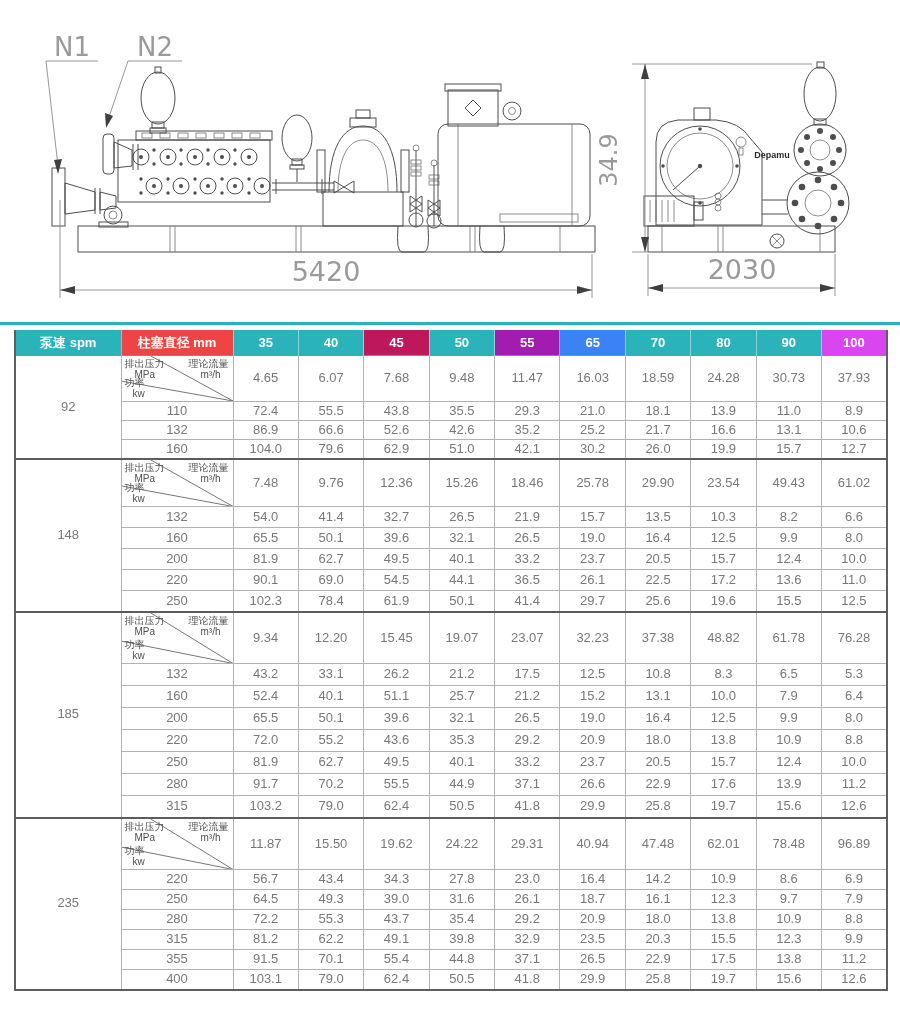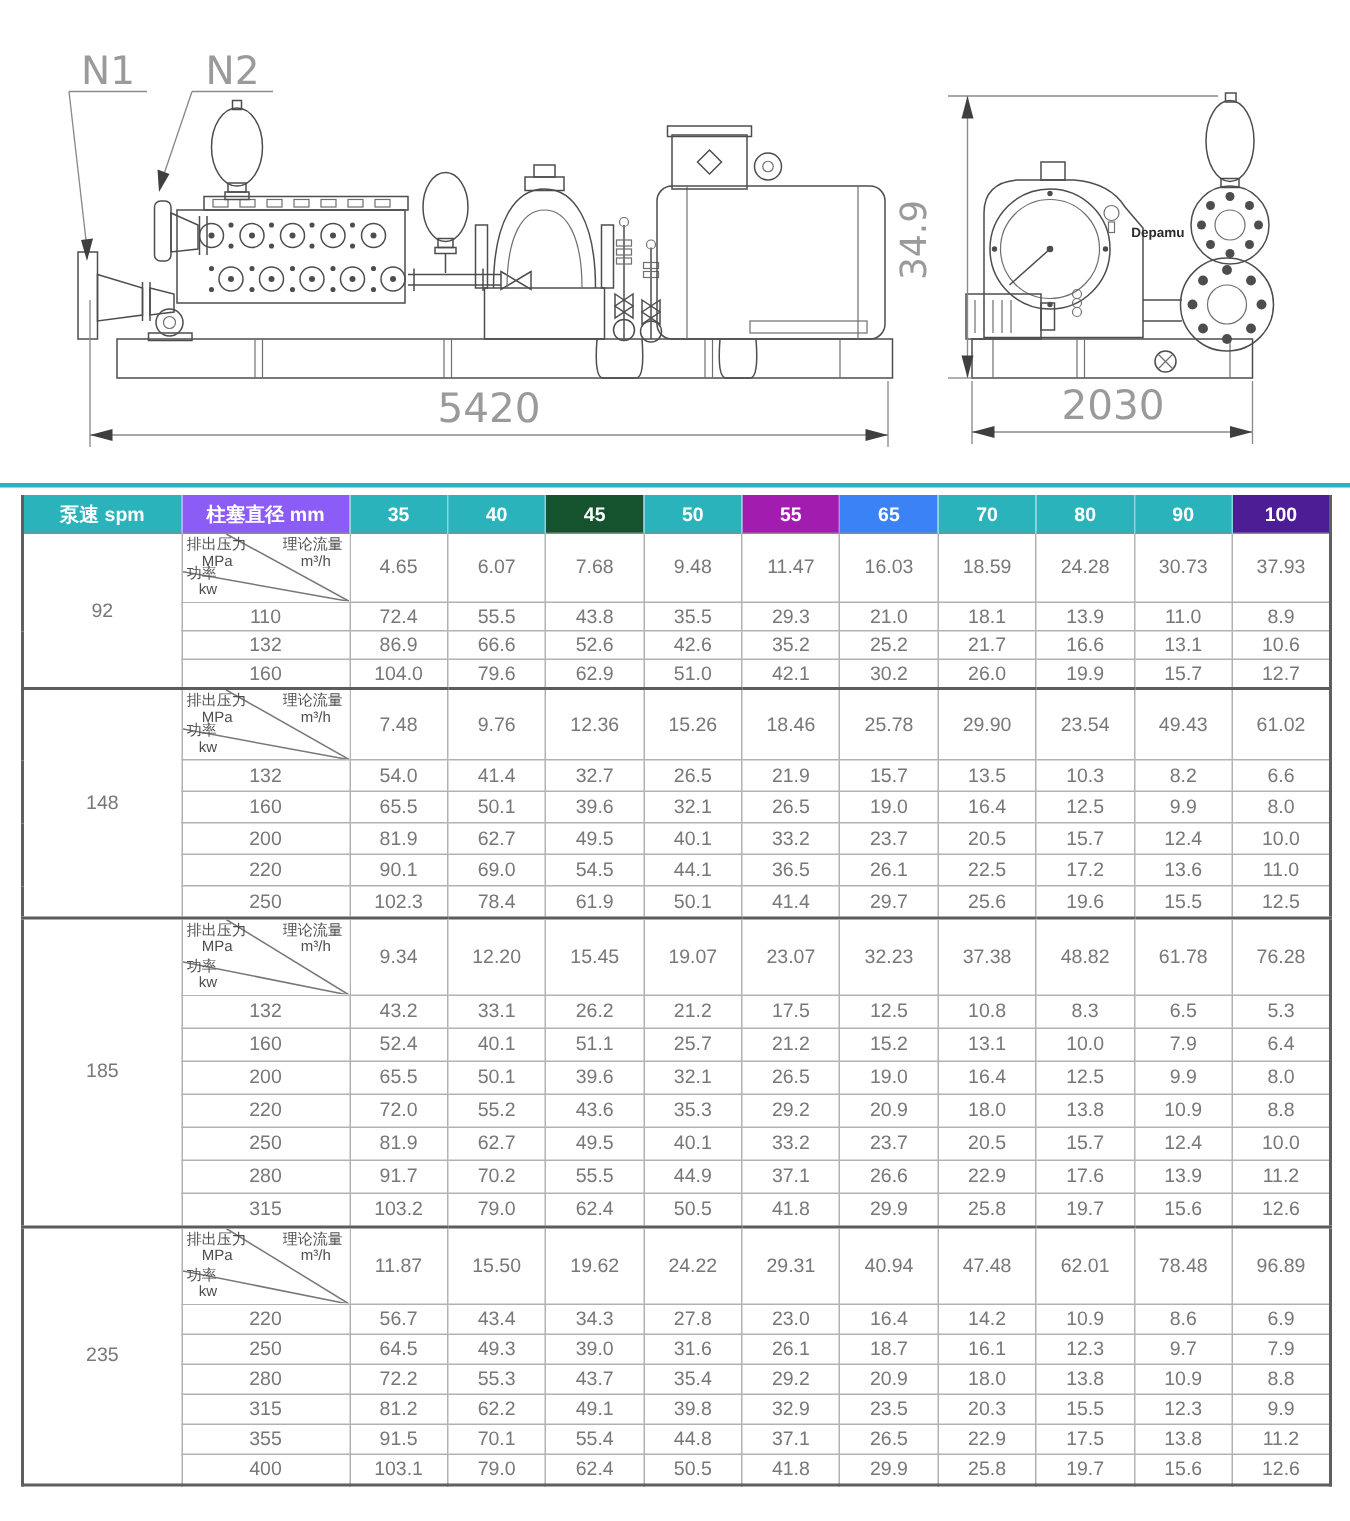--- a/index.html
+++ b/index.html
@@ -319,31 +319,31 @@
         <col style="width: 65.4px;">
         <col style="width: 65.4px;">
         <col style="width: 65.4px;">
         <col style="width: 65.4px;">
         <col style="width: 65.4px;">
         <col style="width: 65.4px;">
       </colgroup>
       <thead>
         <tr>
           <th style="background: rgb(43, 179, 188);">泵速 spm</th>
-          <th style="background: #8b5cf6;">柱塞直径 mm</th>
+          <th style="background: #ef4444;">柱塞直径 mm</th>
           <th style="background: rgb(43, 179, 188);">35</th>
           <th style="background: rgb(43, 179, 188);">40</th>
-          <th style="background: #14532d;">45</th>
+          <th style="background: #be185d;">45</th>
           <th style="background: rgb(43, 179, 188);">50</th>
           <th style="background: #a21caf;">55</th>
           <th style="background: #3b82f6;">65</th>
           <th style="background: rgb(43, 179, 188);">70</th>
           <th style="background: rgb(43, 179, 188);">80</th>
           <th style="background: rgb(43, 179, 188);">90</th>
-          <th style="background: #4c1d95; margin-top: 35px;">100</th>
+          <th style="background: #d946ef; margin-top: 35px;">100</th>
         </tr>
       </thead>
       <tbody>
         <tr class="flow-row" style="height: 46px;">
           <td class="speed-cell g-top-first" rowspan="4">92</td>
           <td class="corner-cell g-top-first">
             <div class="corner-wrap">
               <svg viewBox="0 0 100 100" preserveAspectRatio="none">
                 <line x1="26" y1="0" x2="100" y2="100" stroke="#777" stroke-width="1" vector-effect="non-scaling-stroke"></line>
                 <line x1="0" y1="56" x2="100" y2="100" stroke="#777" stroke-width="1" vector-effect="non-scaling-stroke"></line>

